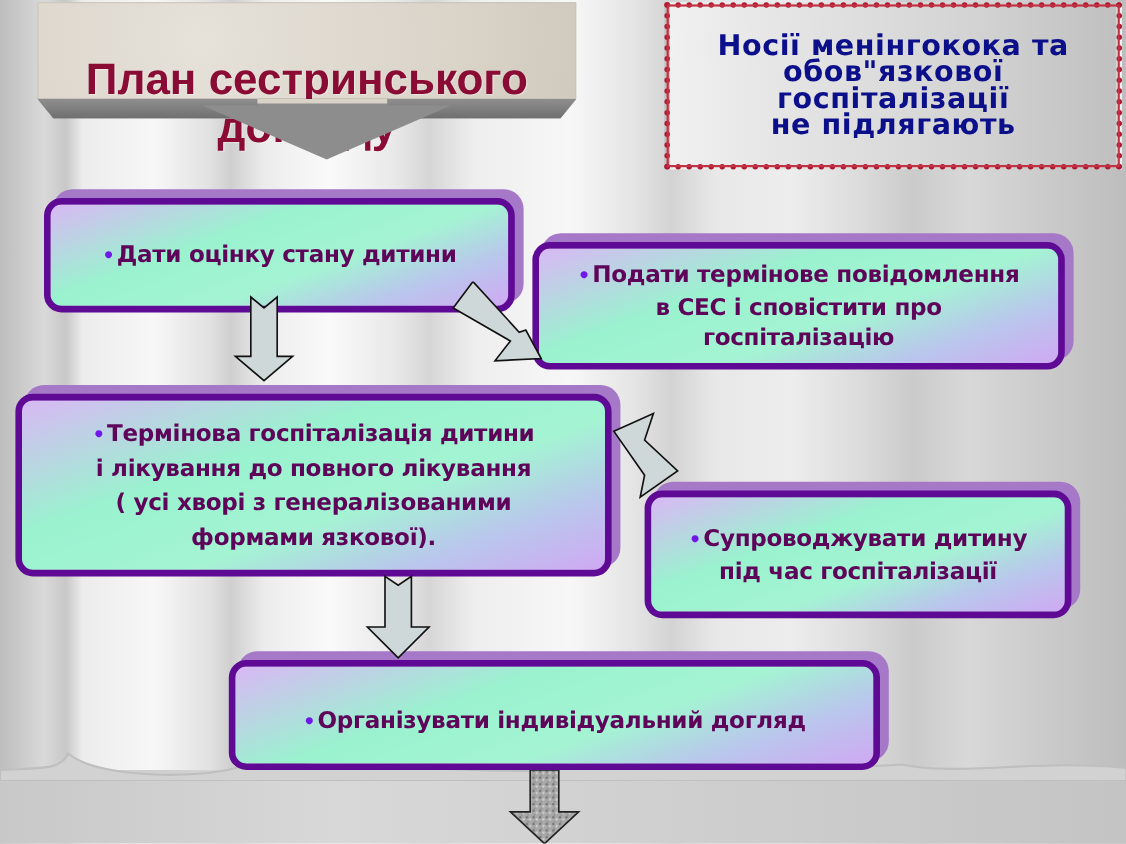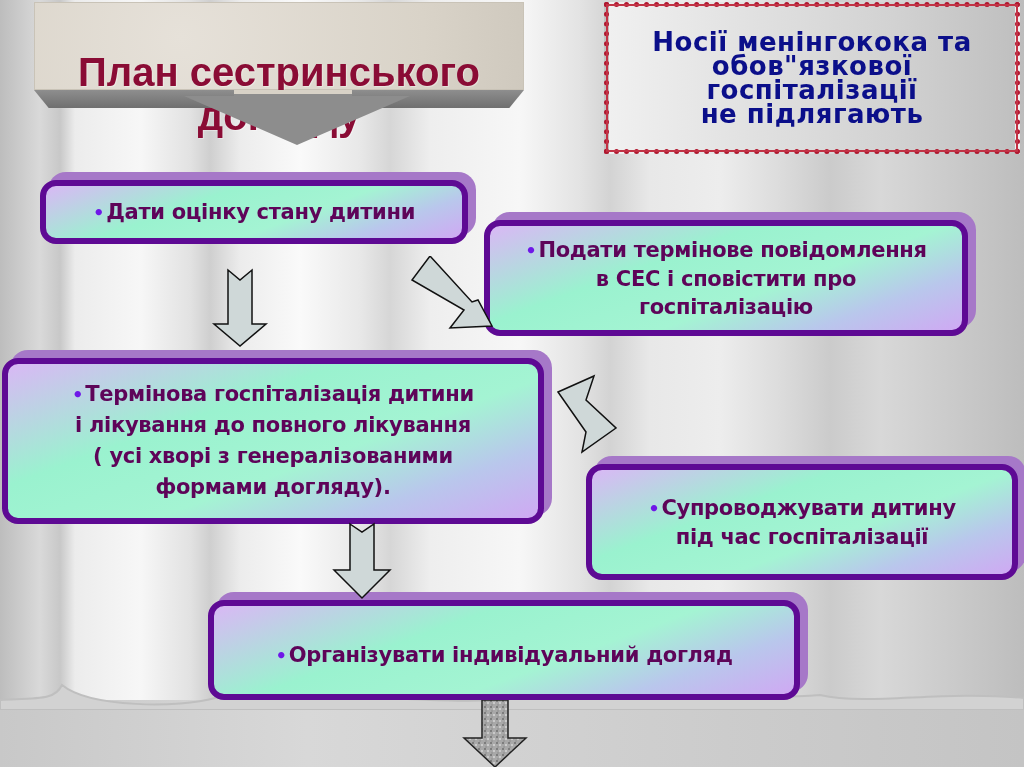--- a/index.html
+++ b/index.html
@@ -96,53 +96,53 @@
 </div>
 
 <div class="info-box">
   <div class="info-text">
     <div>Носії менінгокока та</div>
     <div>обов"язкової госпіталізації</div>
     <div>не підлягають</div>
   </div>
 </div>
 
-<div class="box" style="left:40px;top:180px;width:428px;height:64px;">
+<div class="box" style="left:40px;top:180px;width:428px;height:104px;">
   <div class="shadow"></div>
   <div class="face">
     <div class="label">
       <span class="bullet">•</span><span>Дати оцінку стану дитини</span>
     </div>
   </div>
 </div>
 
 <div class="box" style="left:484px;top:220px;width:484px;height:116px;">
   <div class="shadow"></div>
   <div class="face">
     <div class="label">
       <div><span class="bullet">•</span><span>Подати термінове повідомлення</span></div>
       <div>в СЕС і сповістити про</div>
       <div>госпіталізацію</div>
     </div>
   </div>
 </div>
 
-<div class="box" style="left:2px;top:358px;width:542px;height:166px;">
+<div class="box" style="left:14px;top:358px;width:542px;height:166px;">
   <div class="shadow"></div>
   <div class="face">
     <div class="label" style="line-height:31px;">
       <div><span class="bullet">•</span><span>Термінова госпіталізація дитини</span></div>
       <div>і лікування до повного лікування</div>
       <div>( усі хворі з генералізованими</div>
-      <div>формами догляду).</div>
+      <div>формами язкової).</div>
     </div>
   </div>
 </div>
 
-<div class="box" style="left:586px;top:464px;width:432px;height:116px;">
+<div class="box" style="left:586px;top:446px;width:388px;height:116px;">
   <div class="shadow"></div>
   <div class="face">
     <div class="label">
       <div><span class="bullet">•</span><span>Супроводжувати дитину</span></div>
       <div>під час госпіталізації</div>
     </div>
   </div>
 </div>
 
 <div class="box" style="left:208px;top:600px;width:592px;height:100px;">

